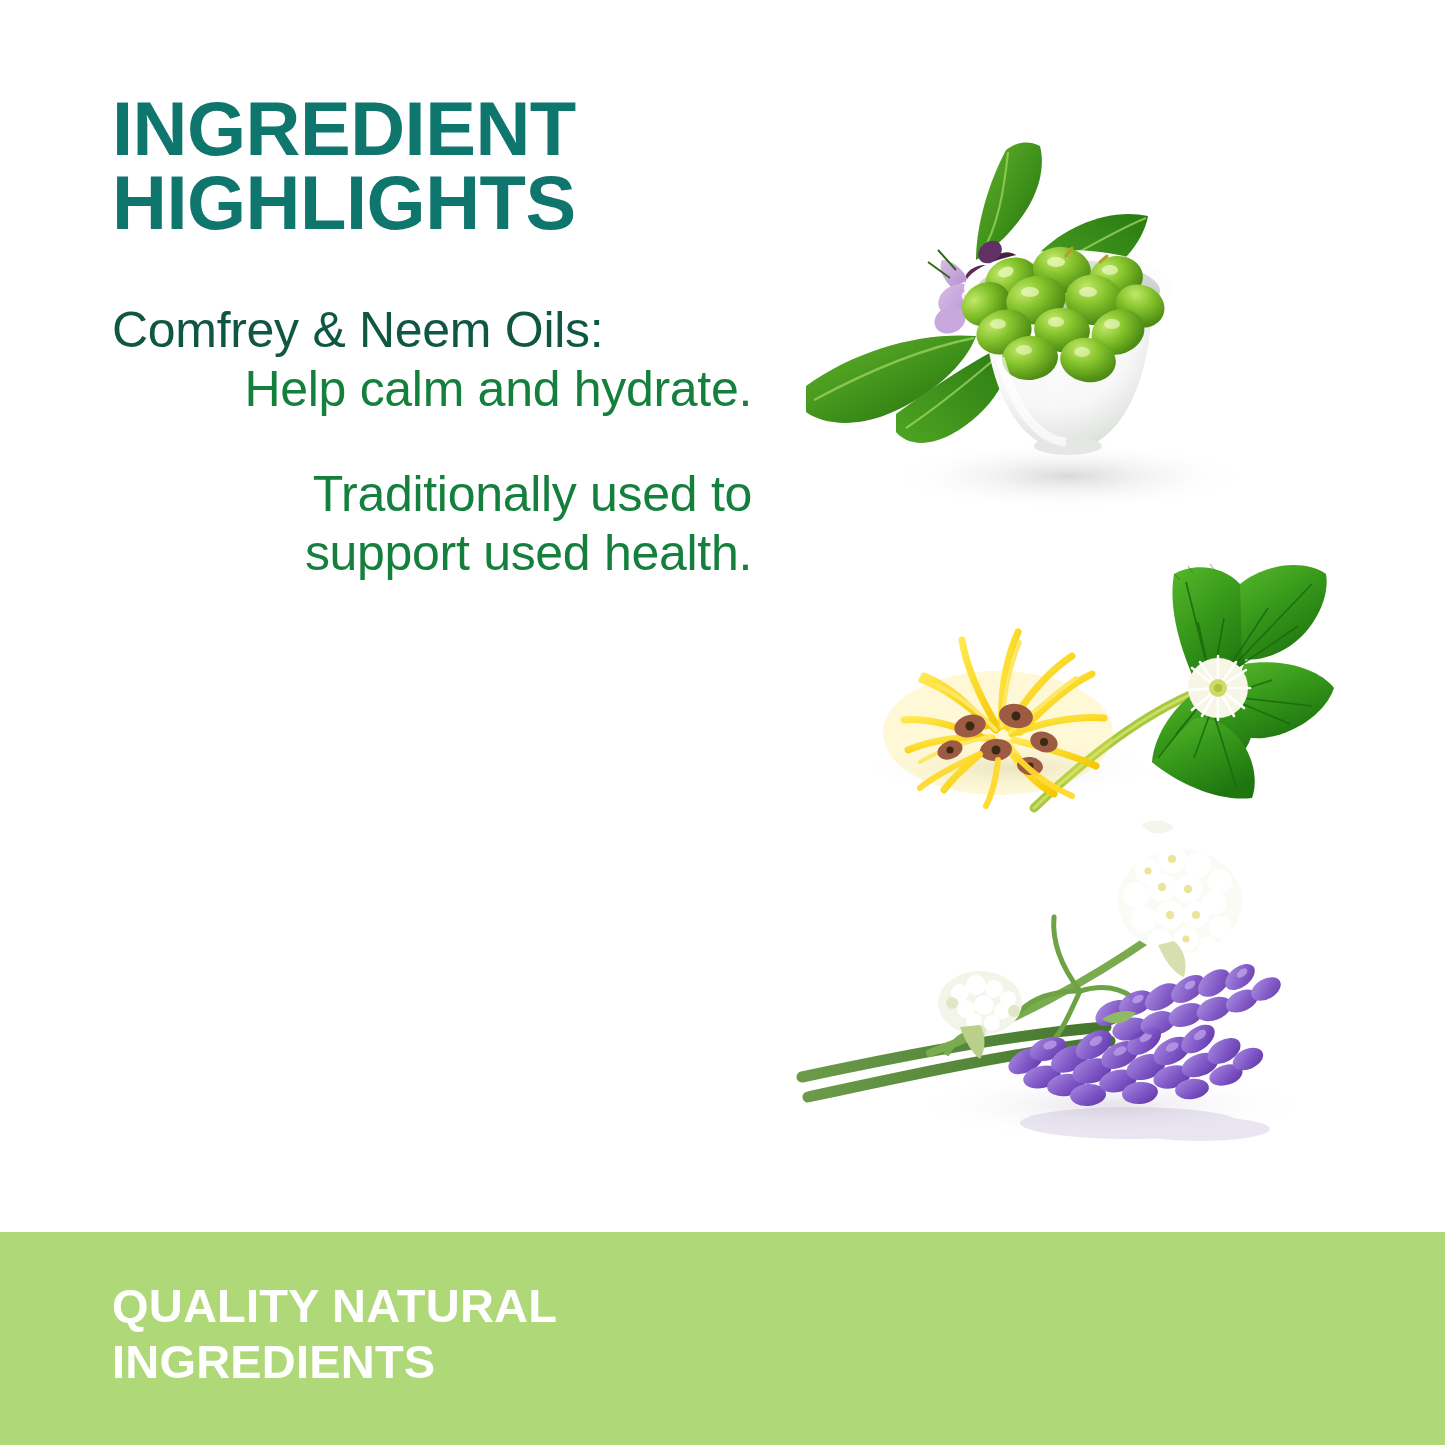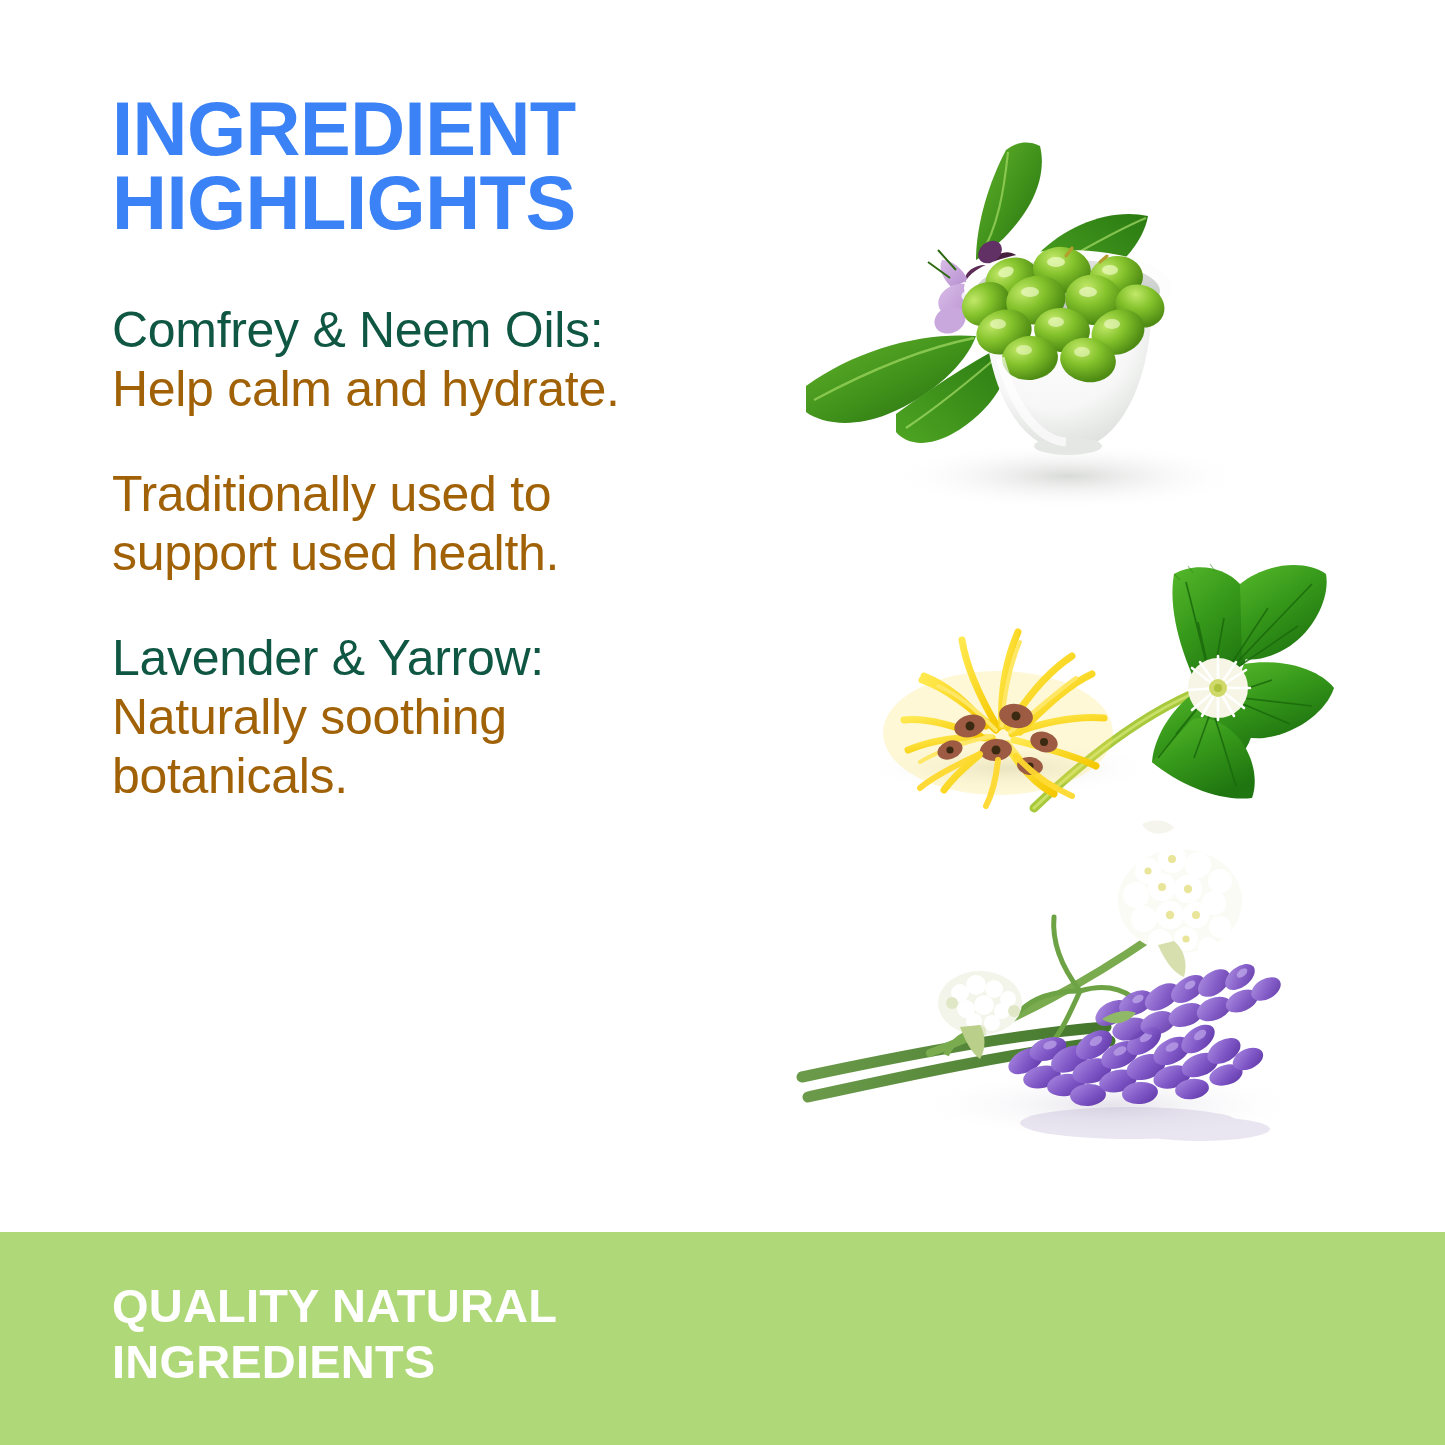--- a/index.html
+++ b/index.html
@@ -15,21 +15,21 @@
 
   
   .text-col {
     position:absolute;
     left:112px;
     top:92px;
     width:640px;
   }
 
   .page-title {
-    color:#3b82f6;
+    color:#0f766e;
     font-size:76px;
     line-height:0.97;
     font-weight:bold;
     letter-spacing:-0.5px;
     white-space:pre-line;
   }
 
   .ing-list { margin-top:62px; }
 
   .ing-block { margin-bottom:46px; }
@@ -37,26 +37,27 @@
 
   .ing-label {
     color:#0f5743;
     font-size:50px;
     font-weight:normal;
     line-height:1.18;
     letter-spacing:-0.3px;
     white-space:pre-line;
   }
   .ing-desc {
-    color:#a16207;
+    color:#15803d;
     font-size:50px;
     font-weight:normal;
     line-height:1.18;
     letter-spacing:-0.3px;
     white-space:pre-line;
+    text-align:right;
   }
 
   
   .img-col { position:absolute; left:760px; top:0; width:685px; height:1232px; }
   .photo { position:absolute; }
 
   #photo-neem   { left:40px;  top:128px; width:520px; height:430px; }
   #photo-witch  { left:60px;  top:518px; width:530px; height:340px; }
   #photo-lav    { left:20px;  top:805px; width:560px; height:360px; }
 
@@ -98,25 +99,20 @@
       <div class="ing-block">
         <div class="ing-label">Comfrey &amp; Neem Oils:</div>
         <div class="ing-desc">Help calm and hydrate.</div>
       </div>
 
       <div class="ing-block">
         <div class="ing-desc">Traditionally used to
 support used health.</div>
       </div>
 
-      <div class="ing-block">
-        <div class="ing-label">Lavender &amp; Yarrow:</div>
-        <div class="ing-desc">Naturally soothing
-botanicals.</div>
-      </div>
 
     </div>
   </div>
 
   <div class="img-col">
 
     <div class="photo" id="photo-neem">
       <svg viewBox="0 0 520 430" xmlns="http://www.w3.org/2000/svg">
         <defs>
           <radialGradient id="bowlG" cx="42%" cy="28%" r="78%">

